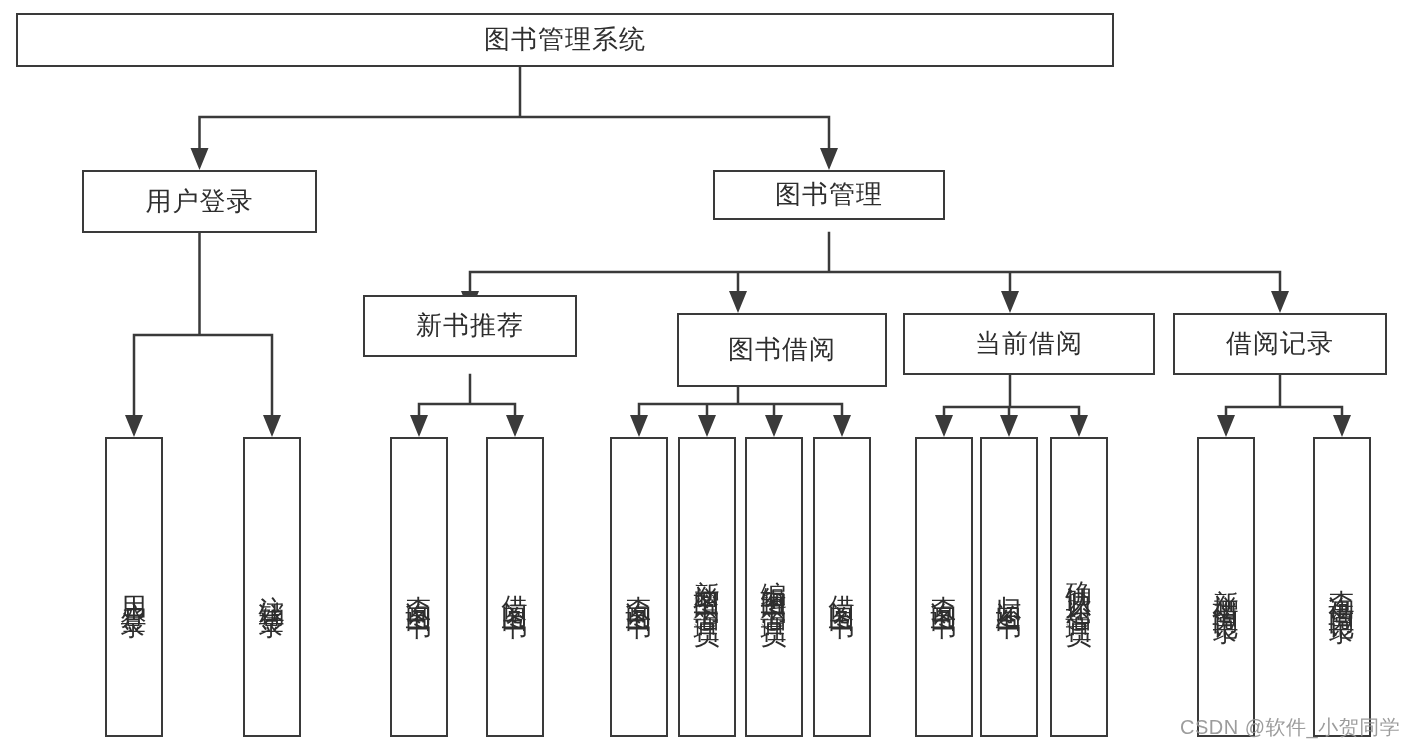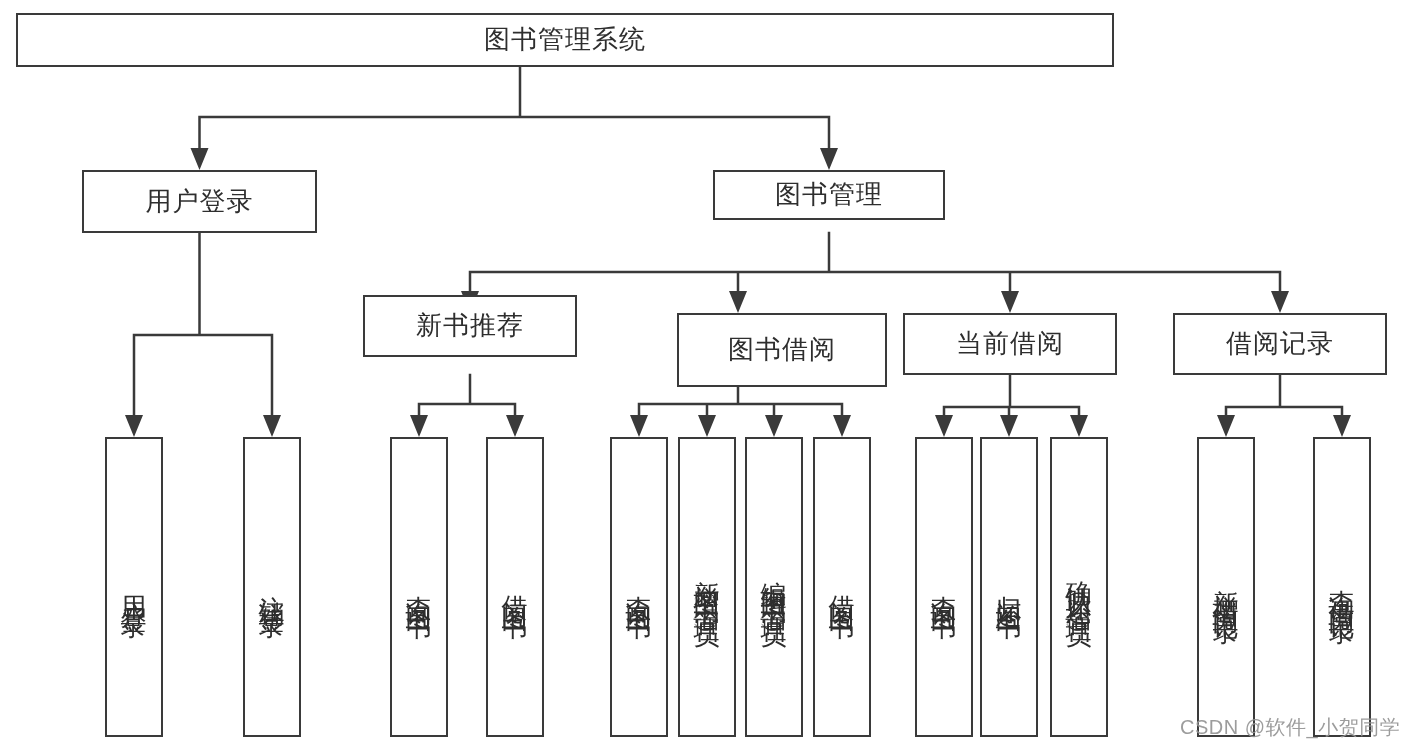--- a/index.html
+++ b/index.html
@@ -98,21 +98,21 @@
              M1333 415 L1351 415 L1342 437 Z" fill="#3a3a3a" stroke="none"></path>
   </svg>
 
   <div class="node nh" style="left:16px; top:13px; width:1098px; height:54px;">图书管理系统</div>
 
   <div class="node nh" style="left:82px; top:170px; width:235px; height:63px;">用户登录</div>
   <div class="node nh" style="left:713px; top:170px; width:232px; height:50px;">图书管理</div>
 
   <div class="node nh" style="left:363px; top:295px; width:214px; height:62px;">新书推荐</div>
   <div class="node nh" style="left:633px; top:313px; width:210px; height:74px;margin-left:44px;">图书借阅</div>
-  <div class="node nh" style="left:903px; top:313px; width:214px; height:62px;">当前借阅</div>
+  <div class="node nh" style="left:903px; top:313px; width:252px; height:62px;">当前借阅</div>
   <div class="node nh" style="left:1173px; top:313px; width:214px; height:62px;">借阅记录</div>
 
   <div class="node nv" style="left:105px; top:437px; width:58px; height:300px;">用户登录</div>
   <div class="node nv" style="left:243px; top:437px; width:58px; height:300px;">注销登录</div>
 
   <div class="node nv" style="left:390px; top:437px; width:58px; height:300px;">查询图书</div>
   <div class="node nv" style="left:486px; top:437px; width:58px; height:300px;">借阅图书</div>
 
   <div class="node nv" style="left:610px; top:437px; width:58px; height:300px;">查询图书</div>
   <div class="node nv" style="left:678px; top:437px; width:58px; height:300px;">新增图书（管理员）</div>

